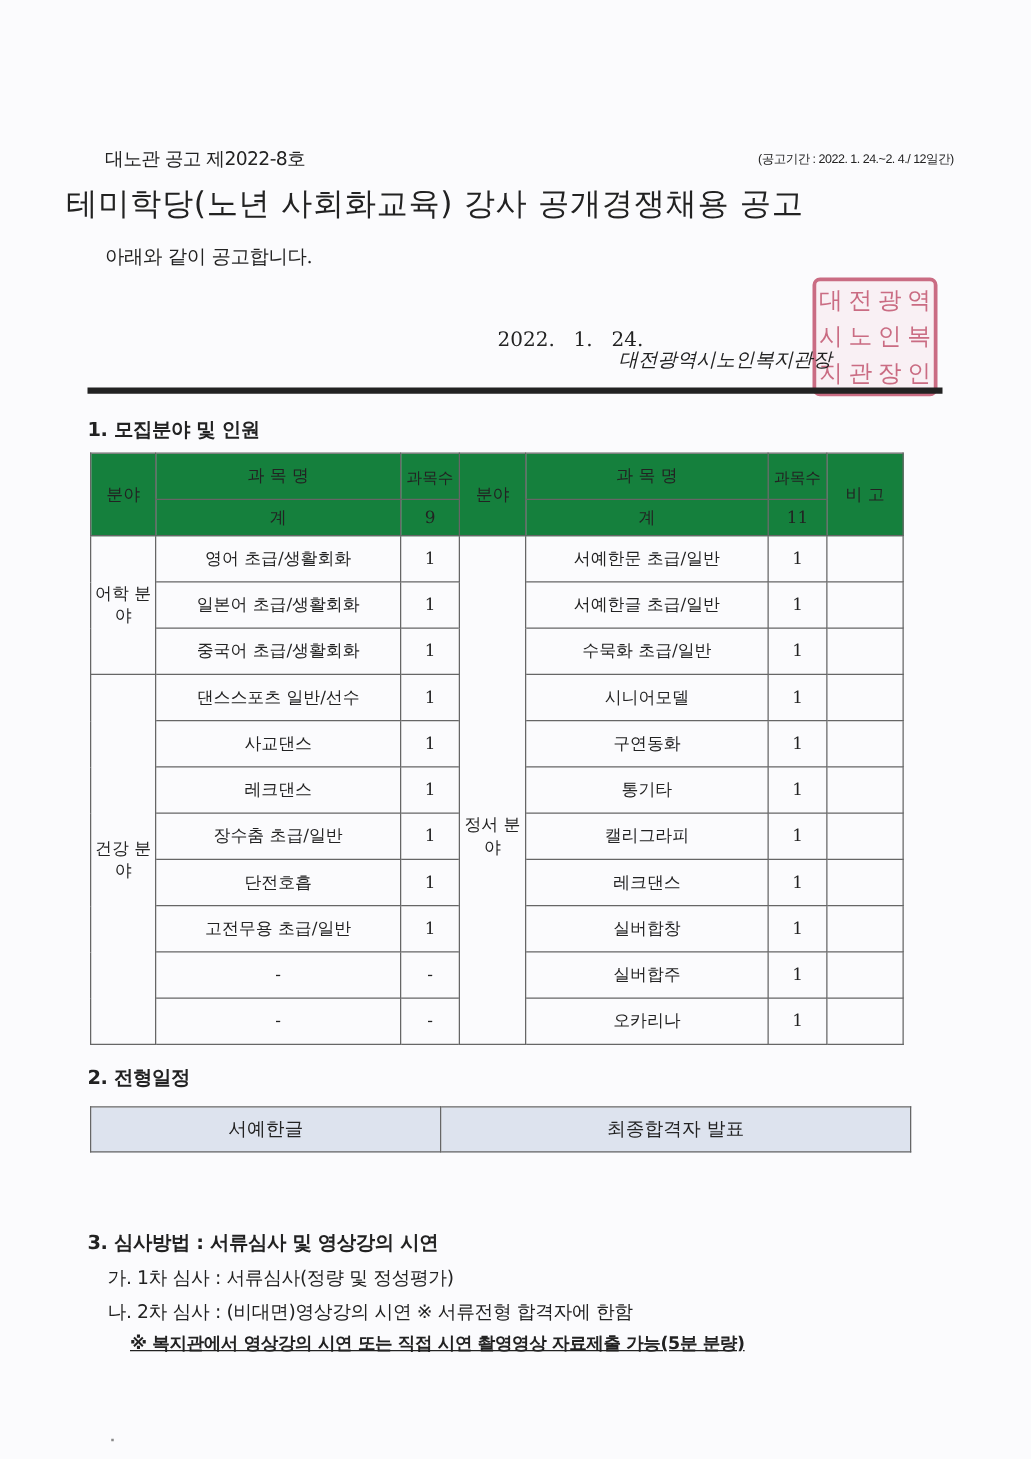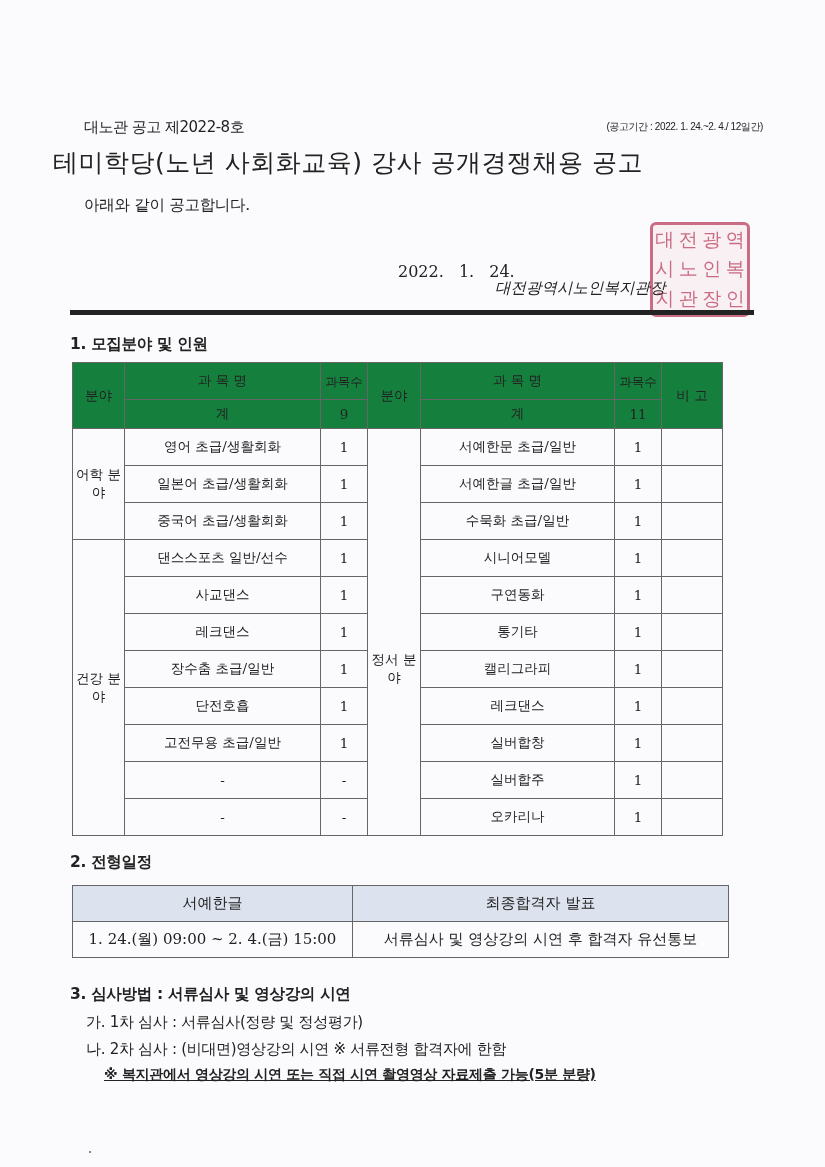--- a/index.html
+++ b/index.html
@@ -187,24 +187,20 @@
 <table class="t2">
   <colgroup>
       <col style="width:280px">
       <col style="width:376px">
     </colgroup>
   <tbody>
       <tr>
     <td class="hd">서예한글</td>
     <td class="hd">최종합격자 발표</td>
   </tr>
-  <tr>
-    <td>1. 24.(월) 09:00 ~ 2. 4.(금) 15:00</td>
-    <td>서류심사 및 영상강의 시연 후 합격자 유선통보</td>
-  </tr>
 </tbody>
   </table>
 
 <div class="abs section-head s3">3. 심사방법 : 서류심사 및 영상강의 시연</div>
 <div class="abs method m1">가. 1차 심사 : 서류심사(정량 및 정성평가)</div>
 <div class="abs method m2">나. 2차 심사 : (비대면)영상강의 시연 ※ 서류전형 합격자에 한함</div>
 <div class="abs note">※ 복지관에서 영상강의 시연 또는 직접 시연 촬영영상 자료제출 가능(5분 분량)</div>
 <div class="abs dot"></div>
 
 </body></html>

